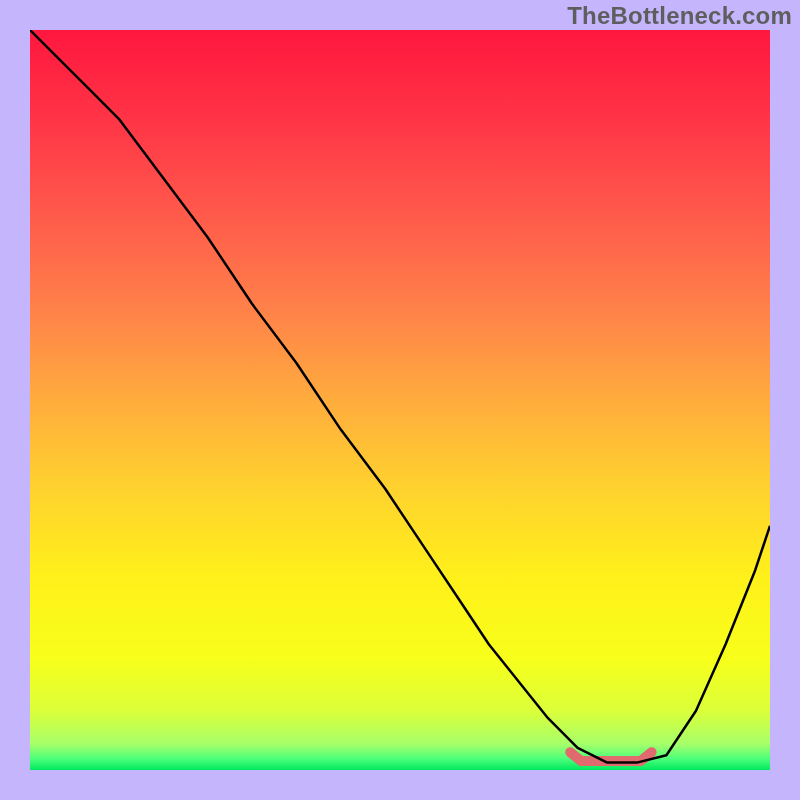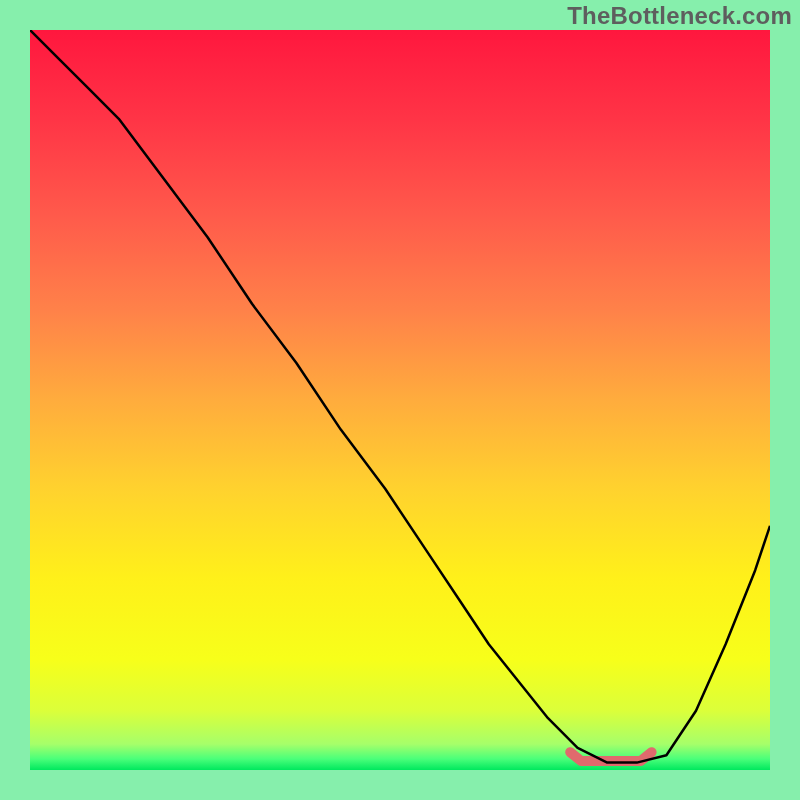--- a/index.html
+++ b/index.html
@@ -9,21 +9,21 @@
     height: 800px;
     background: #000;
     overflow: hidden;
   }
   .chart-frame {
     position: absolute;
     left: 0;
     top: 0;
     width: 800px;
     height: 800px;
-    background: #86efac;
+    background: #c4b5fd;
   }
   .plot-area {
     position: absolute;
     overflow: hidden;
   }
   .watermark {
     position: absolute;
     top: 2px;
     right: 8px;
     font-family: Arial, Helvetica, sans-serif;

